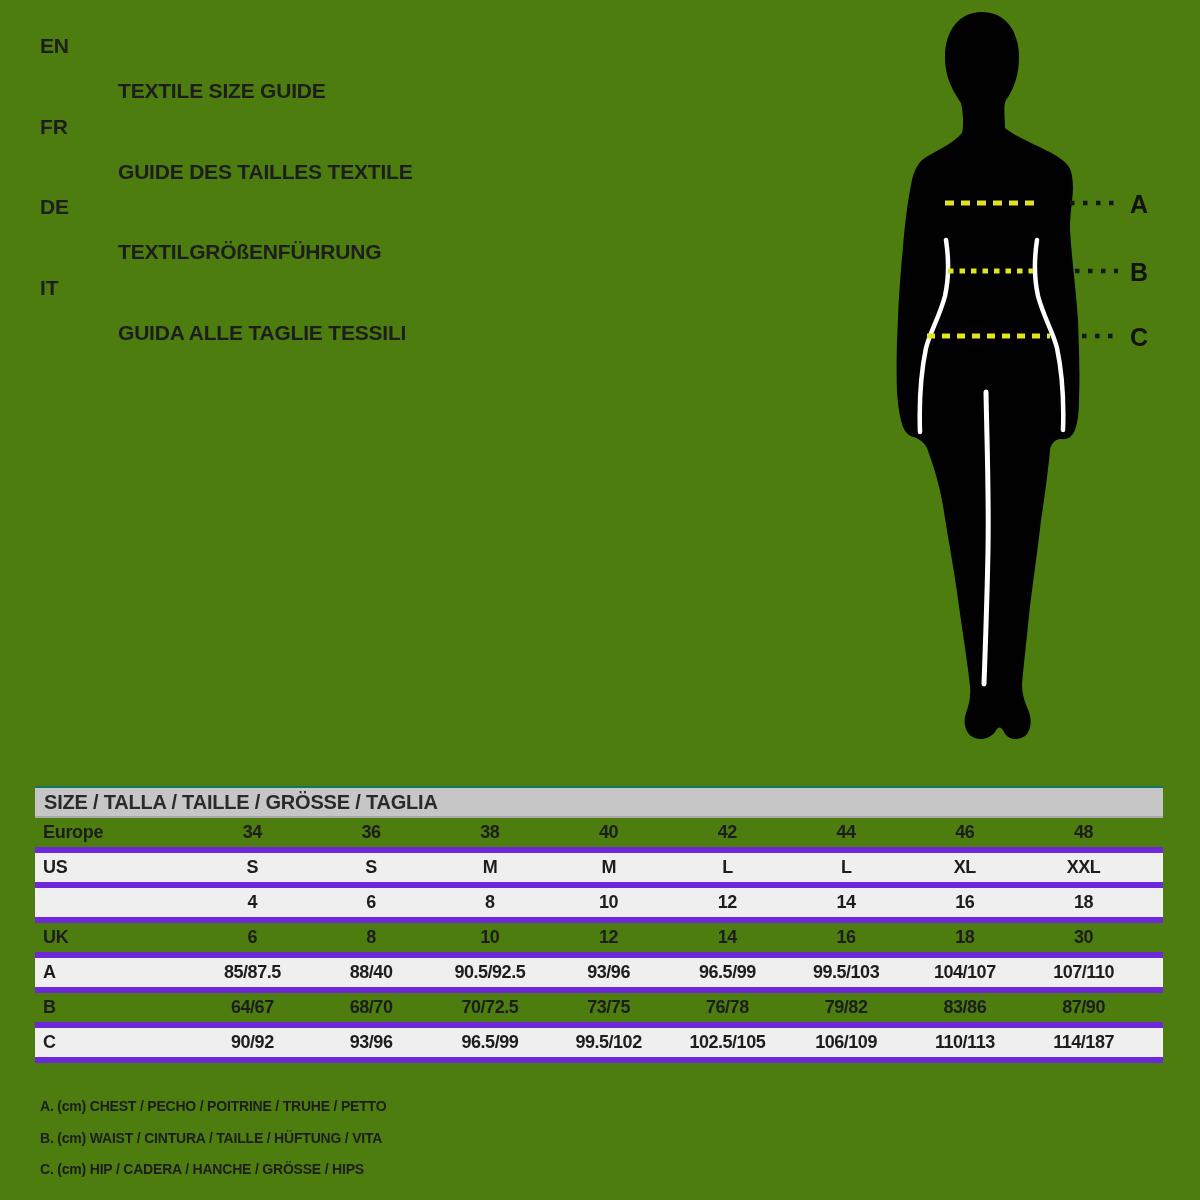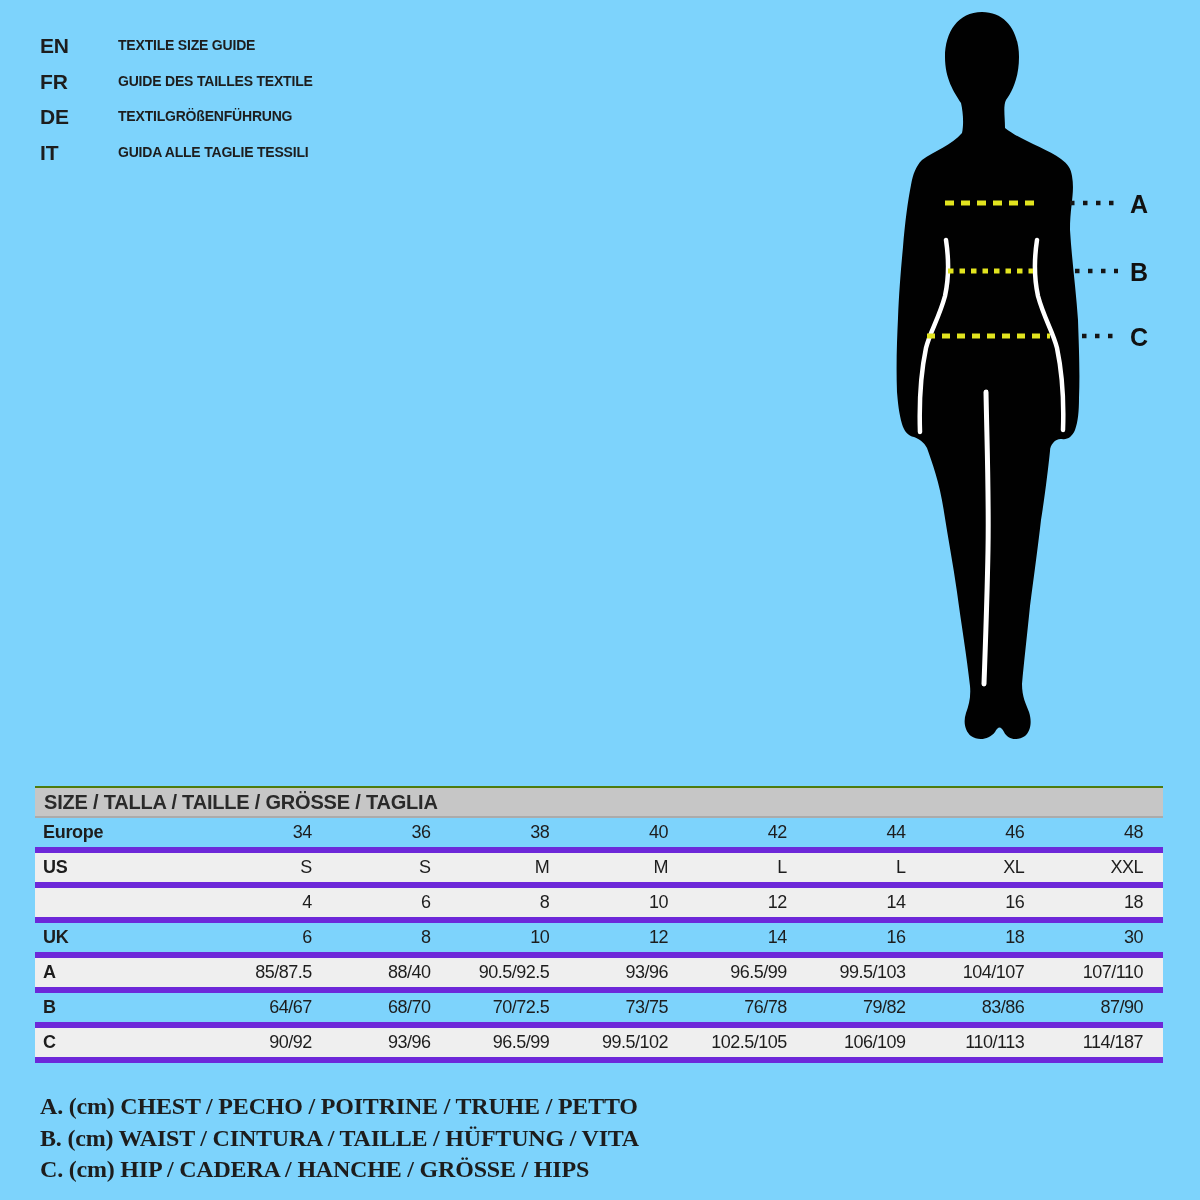--- a/index.html
+++ b/index.html
@@ -1,50 +1,50 @@
 <!DOCTYPE html>
 <html style="--accent-yellow: #e2e41f; --body-black: #010101; --header-bg: #c6c6c6; --row-alt-bg: #efefef;"><head>
 <meta charset="utf-8">
 <style>
   html,body{margin:0;padding:0;background:#fff;}
   .canvas{
-    position:relative;width:1200px;height:1200px;background:#7dd3fc;overflow:hidden;
+    position:relative;width:1200px;height:1200px;background:#4d7c0f;overflow:hidden;
     font-family:"Liberation Sans",sans-serif;color:#1d1d1d;
   }
   
   .lang-block{position:absolute;left:40px;top:28px;}
   .lang-row{display:flex;line-height:35.5px;}
   .lang-code{width:78px;font-size:21px;font-weight:700;letter-spacing:-0.2px;}
-  .lang-title{font-size:14px;font-weight:700;letter-spacing:-0.2px;white-space:nowrap;}
+  .lang-title{font-size:21px;font-weight:700;letter-spacing:-0.2px;white-space:nowrap;margin-top:45px;}
   
   .figure{position:absolute;left:860px;top:0;width:340px;height:760px;}
   .figure svg{display:block;}
   
   .section-title{position:absolute;left:40px;top:740px;font-size:18px;font-weight:700;letter-spacing:-0.2px;}
   
   .size-table{position:absolute;left:35px;top:786px;width:1128px;}
   .t-header{
     box-sizing:border-box;height:32px;line-height:28px;
     background:var(--header-bg,#c6c6c6);
-    border-top:2px solid #4d7c0f;border-bottom:2px solid #ababab;
+    border-top:2px solid #0f766e;border-bottom:2px solid #ababab;
     font-size:20px;font-weight:700;padding-left:9px;letter-spacing:-0.2px;
     color:#2a2a2a;
   }
   .t-row{
     box-sizing:border-box;display:grid;
     grid-template-columns:158px repeat(8,1fr);
     align-items:center;height:35px;padding-right:20px;
     border-bottom:6px solid #6d28d9;
   }
   .t-row.shaded{background:var(--row-alt-bg,#efefef);}
   .t-label{font-size:18px;font-weight:700;padding-left:8px;letter-spacing:-0.3px;}
-  .t-cell{font-size:18px;font-weight:400;text-align:right;letter-spacing:-0.5px;white-space:nowrap;}
+  .t-cell{font-size:18px;font-weight:700;text-align:center;letter-spacing:-0.5px;white-space:nowrap;}
   
   .legend{position:absolute;left:40px;top:1091px;}
-  .legend-line{font-size:24px;font-weight:700;line-height:31.5px;letter-spacing:-0.2px;white-space:nowrap;font-family:Liberation Serif, serif;}
+  .legend-line{font-size:14px;font-weight:700;line-height:31.5px;letter-spacing:-0.2px;white-space:nowrap;}
 </style>
 </head>
 <body>
 
 <div class="canvas">
 
   <div class="lang-block">
       <div class="lang-row">
         <span class="lang-code">EN</span>
         <span class="lang-title">TEXTILE SIZE GUIDE</span>

